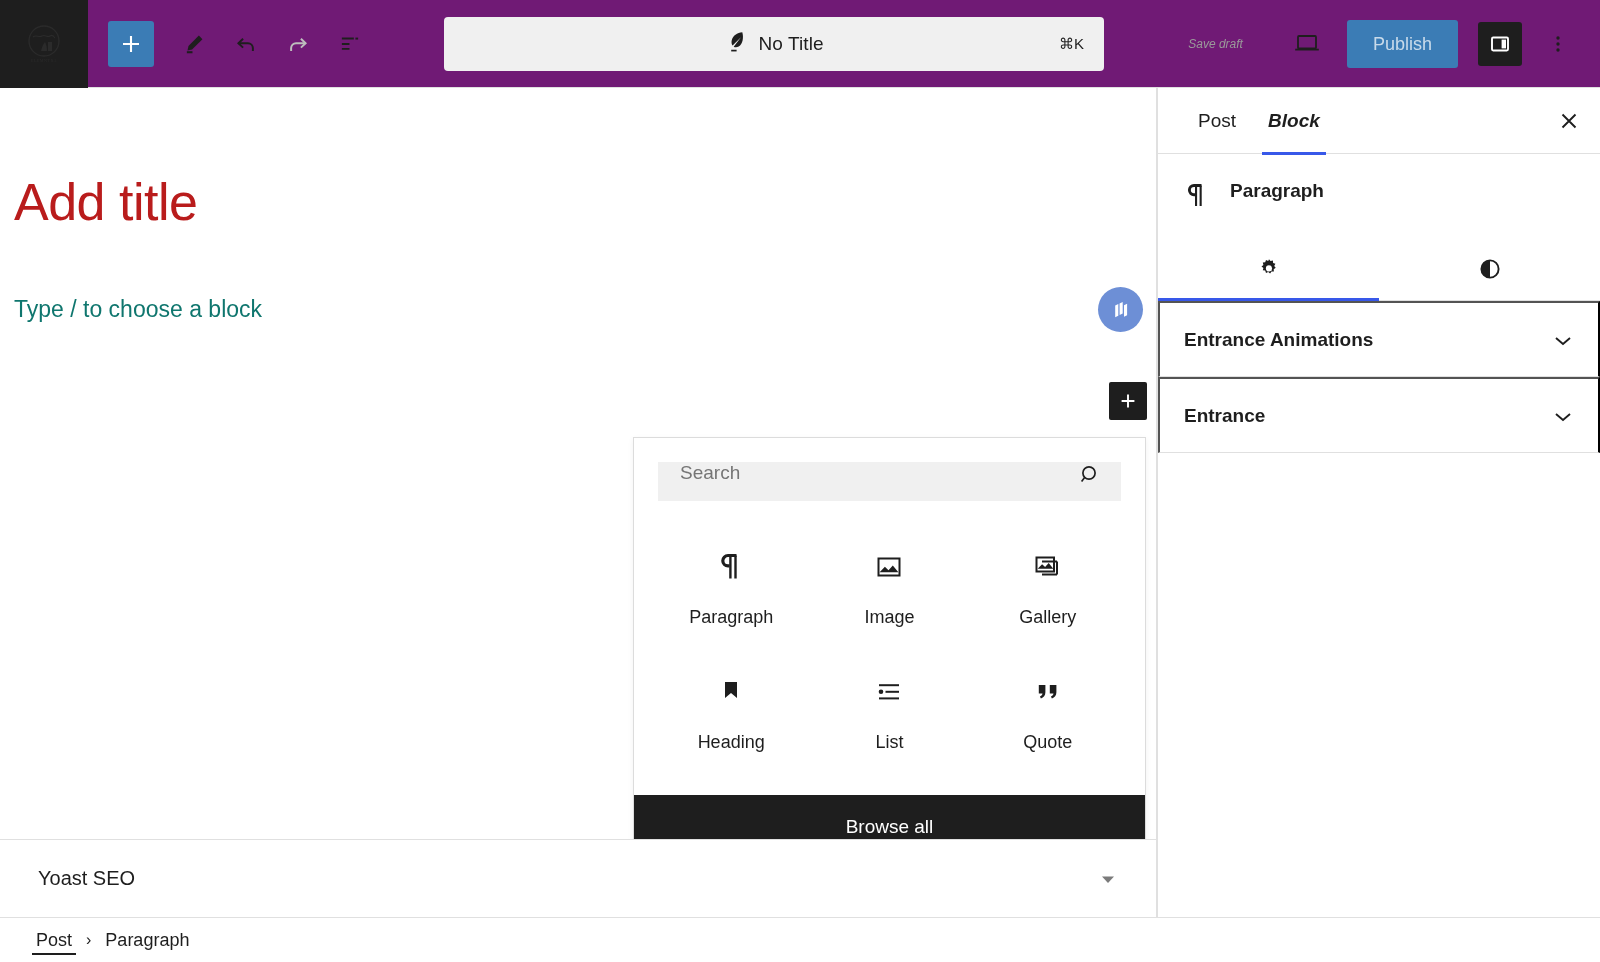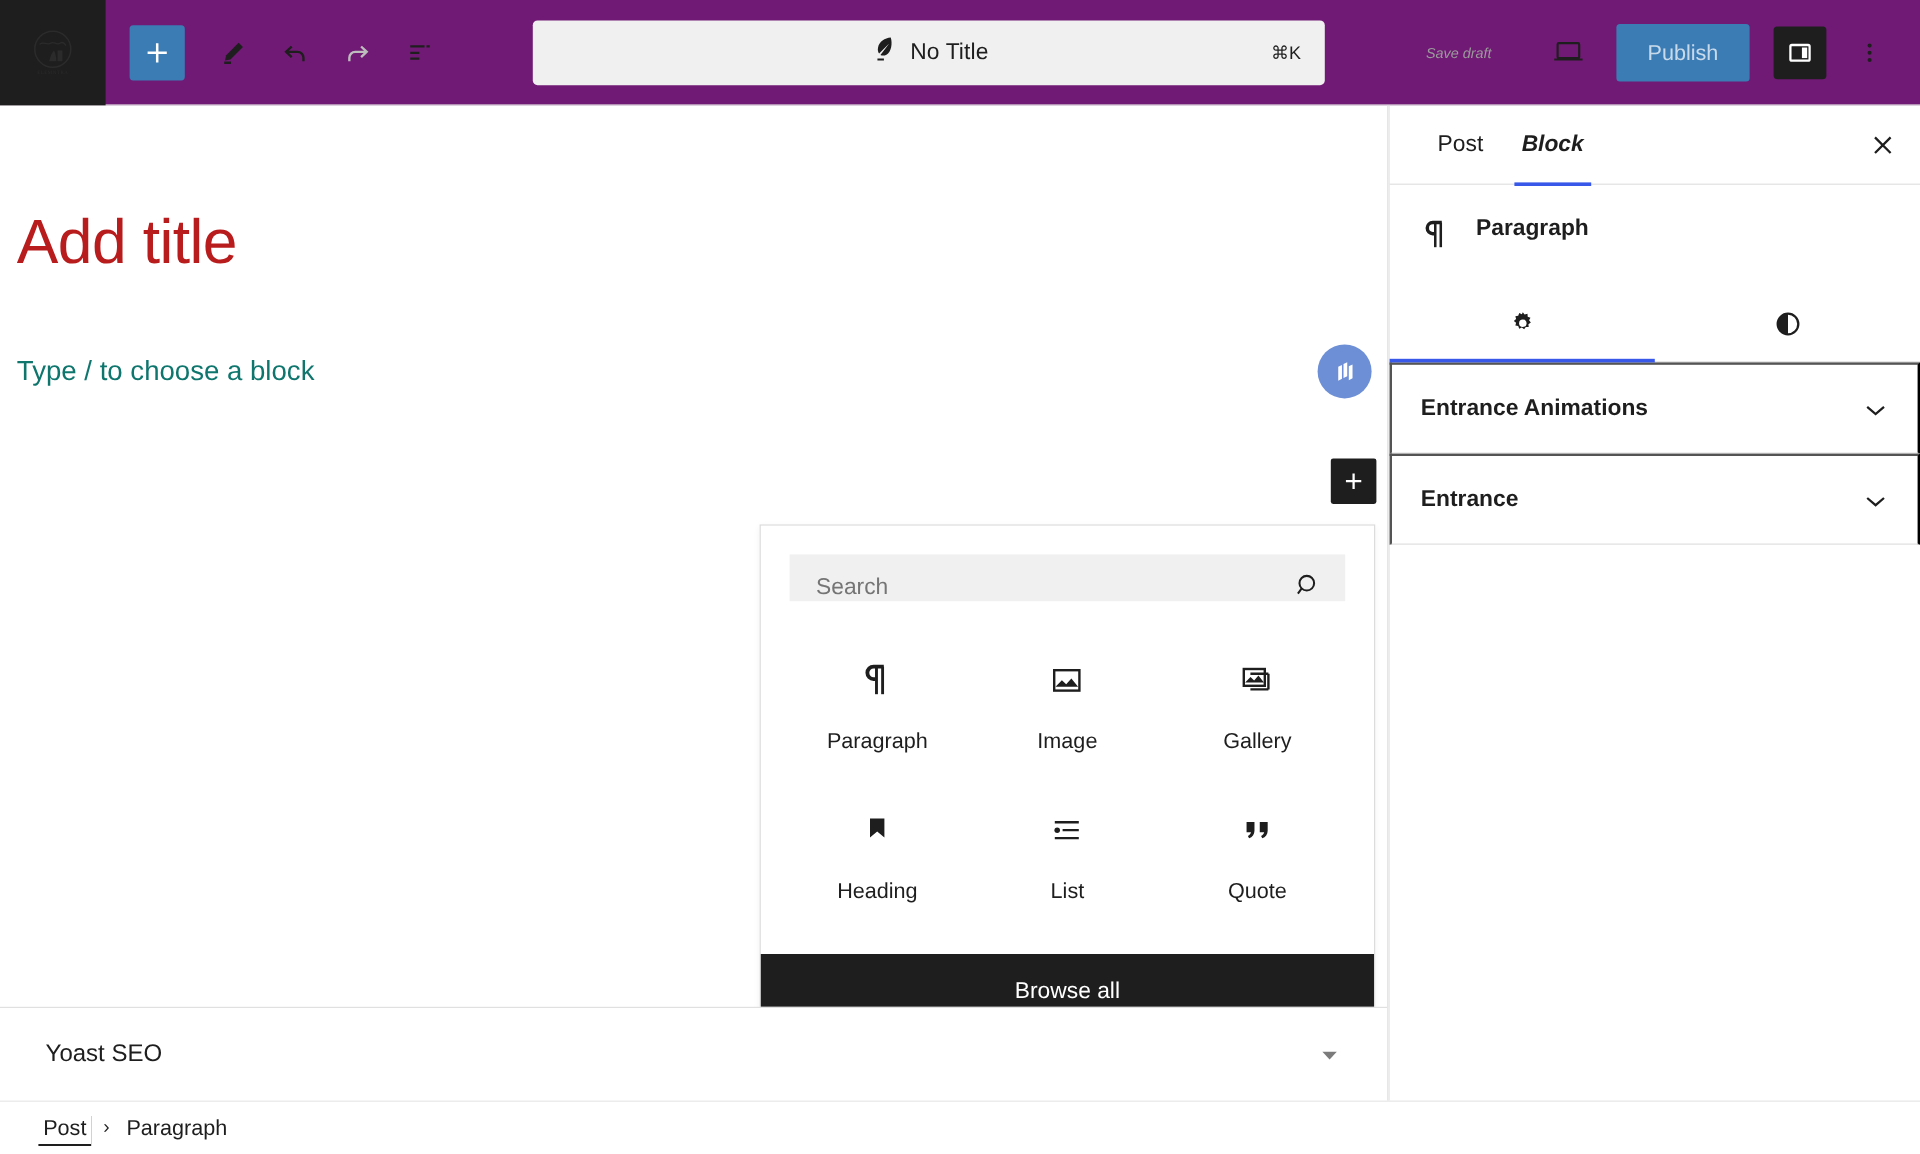--- a/index.html
+++ b/index.html
@@ -190,21 +190,21 @@
     background: #fff;
     border: 1px solid #dcdcdc;
     box-shadow: 0 2px 6px rgba(0,0,0,.06);
     display: flex; flex-direction: column;
   }
   .inserter-searchwrap { padding: 24px 24px 18px 24px; }
   .inserter-search {
     height: 39px;
     background: #f0f0f0;
     border: none;
-    display: flex; align-items: flex-end;
+    display: flex; align-items: flex-start;
     padding: 0 18px 0 22px;
     position: relative;
   }
   .inserter-search input {
     flex: 1 1 auto;
     border: none; background: transparent;
     outline: none;
     font-family: inherit;
     font-size: 19px;
     color: #1e1e1e;

